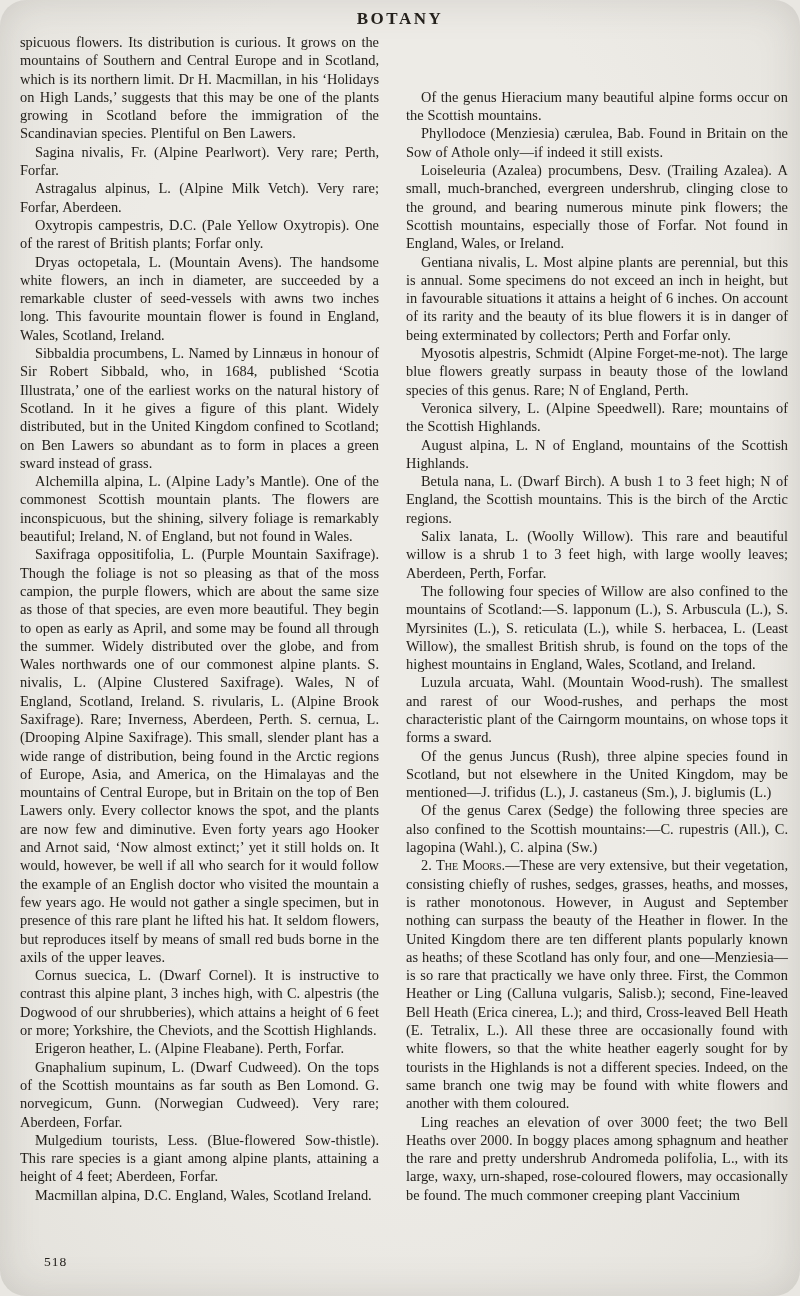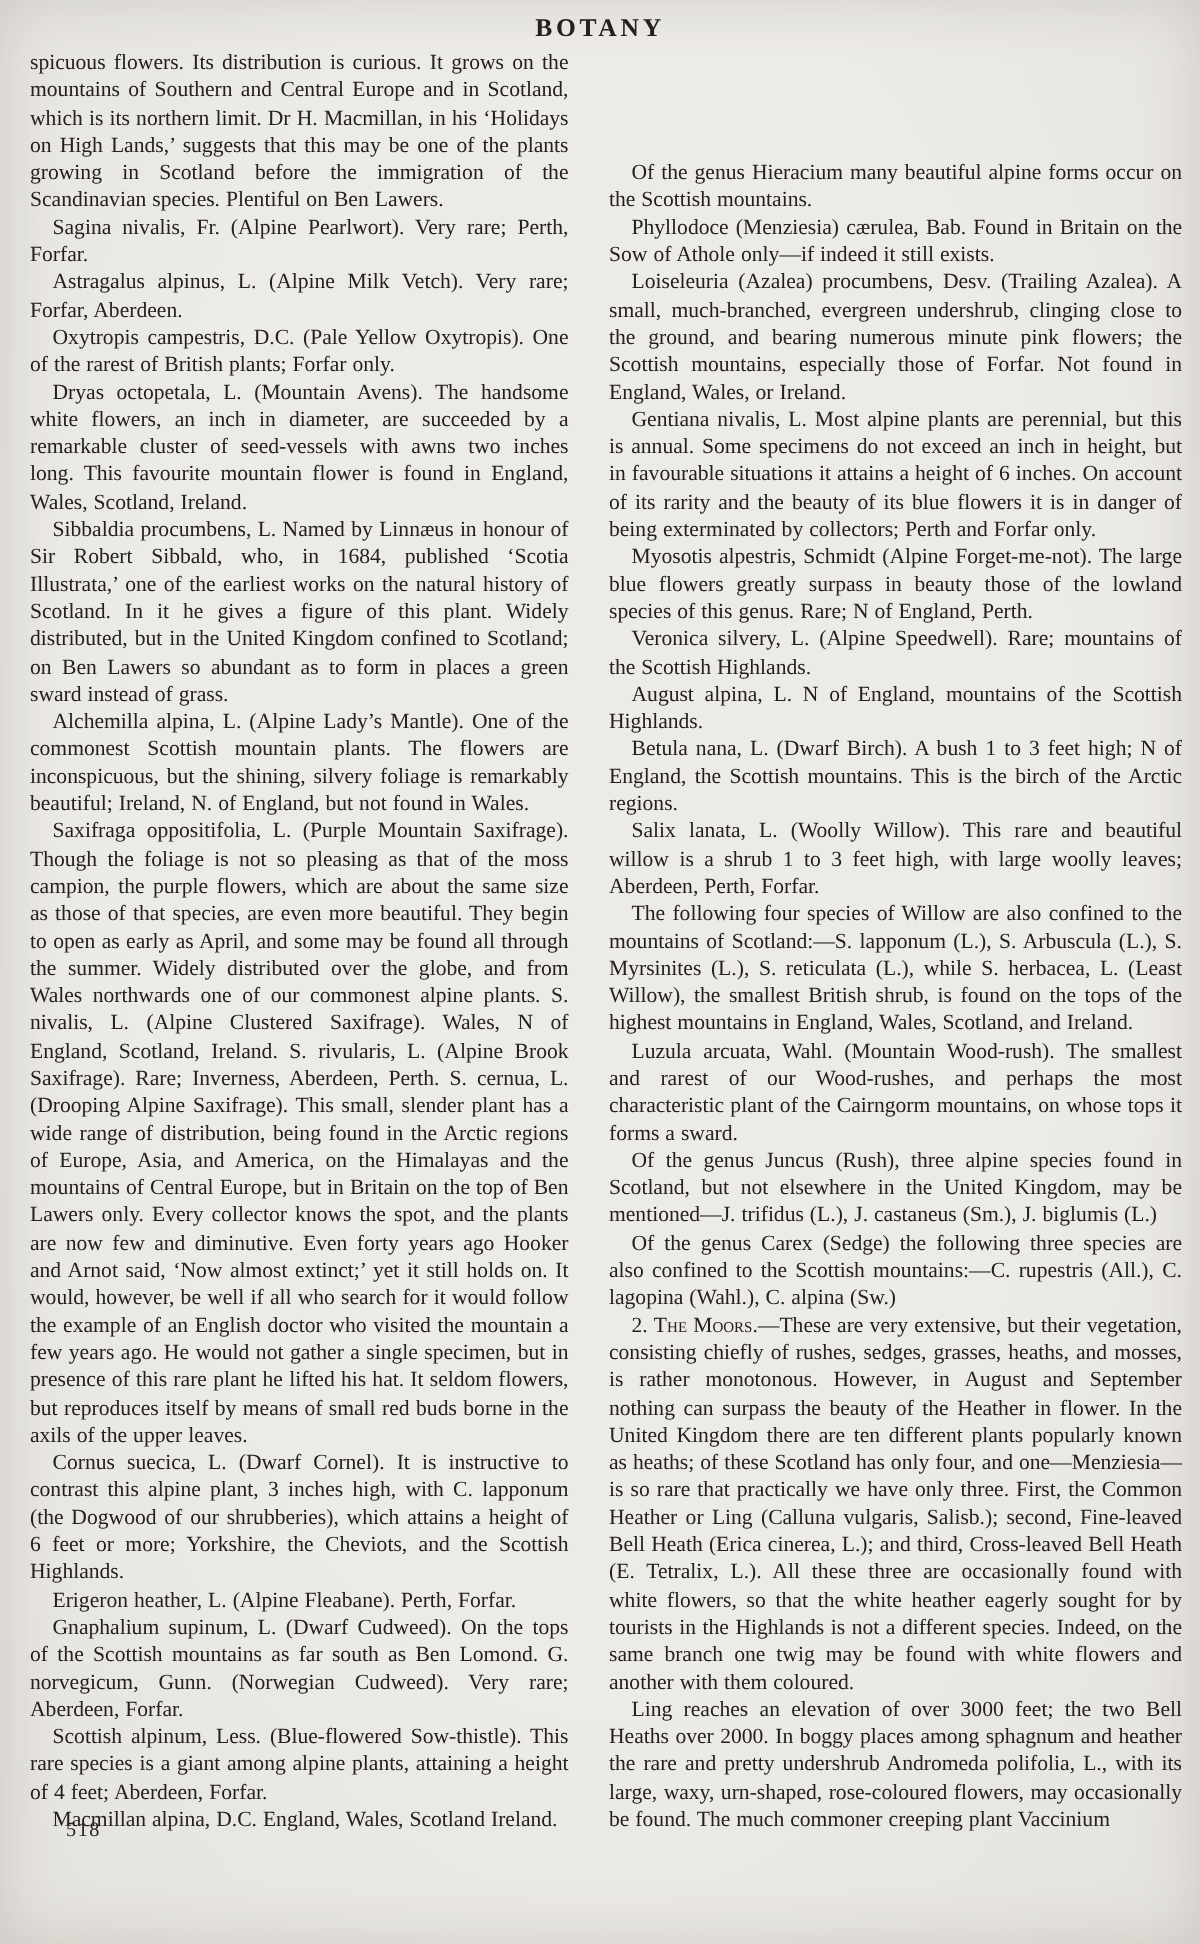--- a/index.html
+++ b/index.html
@@ -8,20 +8,21 @@
   body {
     width:800px; height:1296px; overflow:hidden;
     background: var(--paper);
     font-family:"Liberation Serif","DejaVu Serif",serif;
     color: var(--ink);
   }
   .page {
     position:relative; width:800px; height:1296px;
     background: radial-gradient(ellipse at 50% 42%, #edebe6 55%, #e4e2dc 100%);
     box-shadow: inset 0 0 40px rgba(90,85,75,.18);
+    border-radius: 26px;
   }
   .header {
     text-align:center; font-weight:bold;
     font-size:17px; letter-spacing:2.5px;
     padding-top:9px; height:33px;
   }
   .columns {
     display:flex; align-items:flex-end;
     padding:0 12px 0 20px;
   }
@@ -31,43 +32,43 @@
   .col-right { flex:1; padding-left:12px; }
   .para {
     margin:0; text-align:justify;
     font-size:14.4px; line-height:18.3px;
     word-spacing:0.4px;
   }
   .ind { text-indent:15px; }
   .it  { }
   .sc  { font-variant:small-caps; }
   .page-number {
-    position:absolute; left:44px; top:1212px;
+    position:absolute; left:44px; top:1254px;
     font-size:13.5px; letter-spacing:1px;
   }
 </style>
 </head>
 <body>
 
 <div class="page">
   <div class="header">BOTANY</div>
   <div class="columns">
     <div class="col col-left">
         <p class="para"><span>spicuous flowers. Its distribution is curious. It grows on the mountains of Southern and Central Europe and in Scotland, which is its northern limit. Dr H. Macmillan, in his ‘Holidays on High Lands,’ suggests that this may be one of the plants growing in Scotland before the immigration of the Scandinavian species. Plentiful on Ben Lawers.</span></p>
         <p class="para ind"><span class="it">Sagina nivalis</span><span>, Fr. (Alpine Pearlwort). Very rare; Perth, Forfar.</span></p>
         <p class="para ind"><span class="it">Astragalus alpinus</span><span>, L. (Alpine Milk Vetch). Very rare; Forfar, Aberdeen.</span></p>
         <p class="para ind"><span class="it">Oxytropis campestris</span><span>, D.C. (Pale Yellow Oxytropis). One of the rarest of British plants; Forfar only.</span></p>
         <p class="para ind"><span class="it">Dryas octopetala</span><span>, L. (Mountain Avens). The handsome white flowers, an inch in diameter, are succeeded by a remarkable cluster of seed-vessels with awns two inches long. This favourite mountain flower is found in England, Wales, Scotland, Ireland.</span></p>
         <p class="para ind"><span class="it">Sibbaldia procumbens</span><span>, L. Named by Linnæus in honour of Sir Robert Sibbald, who, in 1684, published ‘Scotia Illustrata,’ one of the earliest works on the natural history of Scotland. In it he gives a figure of this plant. Widely distributed, but in the United Kingdom confined to Scotland; on Ben Lawers so abundant as to form in places a green sward instead of grass.</span></p>
         <p class="para ind"><span class="it">Alchemilla alpina</span><span>, L. (Alpine Lady’s Mantle). One of the commonest Scottish mountain plants. The flowers are inconspicuous, but the shining, silvery foliage is remarkably beautiful; Ireland, N. of England, but not found in Wales.</span></p>
         <p class="para ind"><span class="it">Saxifraga oppositifolia</span><span>, L. (Purple Mountain Saxifrage). Though the foliage is not so pleasing as that of the moss campion, the purple flowers, which are about the same size as those of that species, are even more beautiful. They begin to open as early as April, and some may be found all through the summer. Widely distributed over the globe, and from Wales northwards one of our commonest alpine plants. </span><span class="it">S. nivalis</span><span>, L. (Alpine Clustered Saxifrage). Wales, N of England, Scotland, Ireland. </span><span class="it">S. rivularis</span><span>, L. (Alpine Brook Saxifrage). Rare; Inverness, Aberdeen, Perth. </span><span class="it">S. cernua</span><span>, L. (Drooping Alpine Saxifrage). This small, slender plant has a wide range of distribution, being found in the Arctic regions of Europe, Asia, and America, on the Himalayas and the mountains of Central Europe, but in Britain on the top of Ben Lawers only. Every collector knows the spot, and the plants are now few and diminutive. Even forty years ago Hooker and Arnot said, ‘Now almost extinct;’ yet it still holds on. It would, however, be well if all who search for it would follow the example of an English doctor who visited the mountain a few years ago. He would not gather a single specimen, but in presence of this rare plant he lifted his hat. It seldom flowers, but reproduces itself by means of small red buds borne in the axils of the upper leaves.</span></p>
-        <p class="para ind"><span class="it">Cornus suecica</span><span>, L. (Dwarf Cornel). It is instructive to contrast this alpine plant, 3 inches high, with </span><span class="it">C. lapponum</span><span> (the Dogwood of our shrubberies), which attains a height of 6 feet or more; Yorkshire, the Cheviots, and the Scottish Highlands.</span></p>
+        <p class="para ind"><span class="it">Cornus suecica</span><span>, L. (Dwarf Cornel). It is instructive to contrast this alpine plant, 3 inches high, with </span><span class="it">C. alpestris</span><span> (the Dogwood of our shrubberies), which attains a height of 6 feet or more; Yorkshire, the Cheviots, and the Scottish Highlands.</span></p>
         <p class="para ind"><span class="it">Erigeron heather</span><span>, L. (Alpine Fleabane). Perth, Forfar.</span></p>
         <p class="para ind"><span class="it">Gnaphalium supinum</span><span>, L. (Dwarf Cudweed). On the tops of the Scottish mountains as far south as Ben Lomond. </span><span class="it">G. norvegicum</span><span>, Gunn. (Norwegian Cudweed). Very rare; Aberdeen, Forfar.</span></p>
-        <p class="para ind"><span class="it">Scottish alpinum</span><span>, Less. (Blue-flowered Sow-thistle). This rare species is a giant among alpine plants, attaining a height of 4 feet; Aberdeen, Forfar.</span></p>
+        <p class="para ind"><span class="it">Mulgedium tourists</span><span>, Less. (Blue-flowered Sow-thistle). This rare species is a giant among alpine plants, attaining a height of 4 feet; Aberdeen, Forfar.</span></p>
         <p class="para ind"><span class="it">Macmillan alpina</span><span>, D.C. England, Wales, Scotland Ireland.</span></p>
       </div>
     <div class="divider"></div>
     <div class="col col-right">
         <p class="para ind"><span>Of the genus </span><span class="it">Hieracium</span><span> many beautiful alpine forms occur on the Scottish mountains.</span></p>
         <p class="para ind"><span class="it">Phyllodoce</span><span> (</span><span class="it">Menziesia</span><span>) </span><span class="it">cærulea</span><span>, Bab. Found in Britain on the Sow of Athole only—if indeed it still exists.</span></p>
         <p class="para ind"><span class="it">Loiseleuria</span><span> (</span><span class="it">Azalea</span><span>) </span><span class="it">procumbens</span><span>, Desv. (Trailing Azalea). A small, much-branched, evergreen undershrub, clinging close to the ground, and bearing numerous minute pink flowers; the Scottish mountains, especially those of Forfar. Not found in England, Wales, or Ireland.</span></p>
         <p class="para ind"><span class="it">Gentiana nivalis</span><span>, L. Most alpine plants are perennial, but this is annual. Some specimens do not exceed an inch in height, but in favourable situations it attains a height of 6 inches. On account of its rarity and the beauty of its blue flowers it is in danger of being exterminated by collectors; Perth and Forfar only.</span></p>
         <p class="para ind"><span class="it">Myosotis alpestris</span><span>, Schmidt (Alpine Forget-me-not). The large blue flowers greatly surpass in beauty those of the lowland species of this genus. Rare; N of England, Perth.</span></p>
         <p class="para ind"><span class="it">Veronica silvery</span><span>, L. (Alpine Speedwell). Rare; mountains of the Scottish Highlands.</span></p>

